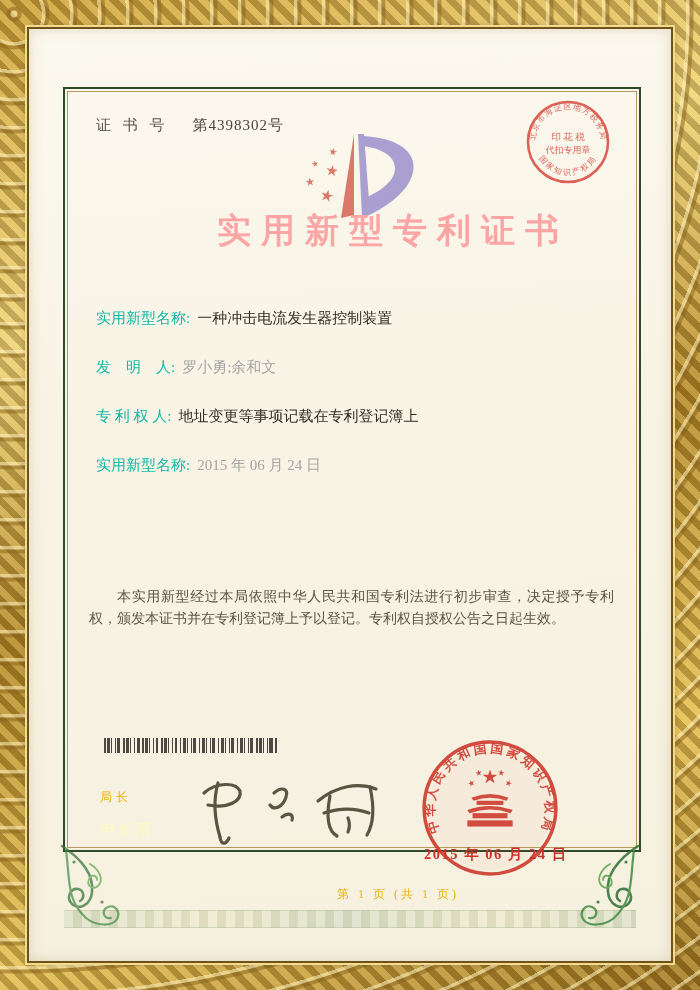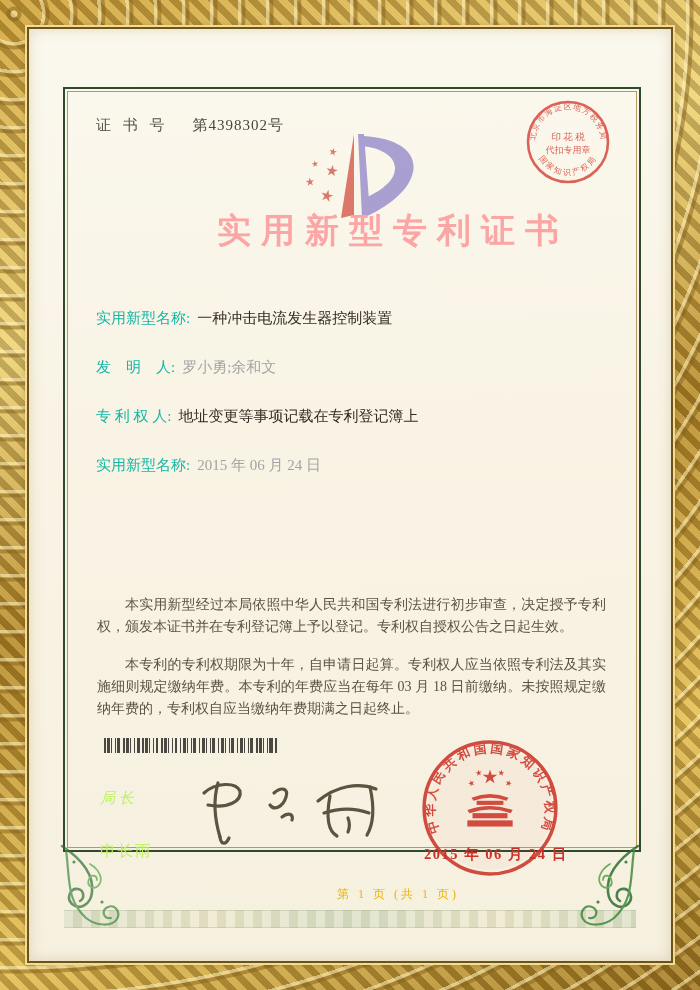--- a/index.html
+++ b/index.html
@@ -40,32 +40,32 @@
   
   .fields{left:96px;top:308px;width:500px;font-size:15px;line-height:21px;color:#473f35;}
   .field-row{display:flex;margin-bottom:28px;white-space:nowrap;}
   .field-row .lbl{color:#14b8a6;}
   .field-row .val{margin-left:7px;color:#a3a3a3;}
   .field-row .val.strong{font-weight:400;color:#322a23;}
   .field-row .val.num{letter-spacing:1px;color:#4c443a;}
   
   .paras{left:81px;top:578px;width:541px;font-size:14px;line-height:22px;color:#5c5243;
     text-align:justify;}
-  .paras p{margin:16px;text-indent:2em;}
+  .paras p{margin:8px;text-indent:2em;}
   
   .barcode{left:104px;top:738px;width:174px;height:15px;opacity:.82;
     background:repeating-linear-gradient(90deg,
       #262220 0 1.5px, transparent 1.5px 3px,
       #262220 3px 5.5px, transparent 5.5px 7px,
       #262220 7px 8px, transparent 8px 11px,
       #262220 11px 12px, transparent 12px 13.5px,
       #262220 13.5px 16.5px, transparent 16.5px 19px);}
   
-  .signer-title{left:100px;top:789px;font-size:15px;color:#bef264;letter-spacing:4px;font-style:italic;}
-  .signer-name{left:100px;top:820px;font-size:15.5px;color:#bef264;letter-spacing:2px;margin-top:21px;}
+  .signer-title{left:100px;top:789px;font-size:12px;color:#eab308;letter-spacing:4px;}
+  .signer-name{left:100px;top:820px;font-size:15.5px;color:#fef9c3;letter-spacing:2px;}
   .signature{left:190px;top:765px;}
   
   .seal{left:420px;top:738px;}
   .seal-date{left:424px;top:845px;font-size:14.5px;font-weight:700;color:#c8322a;letter-spacing:1.5px;}
   
   .footer{left:0;top:886px;width:100%;text-align:center;font-size:12px;color:#eab308;letter-spacing:3px;padding-left:48px;}
   .band{left:64px;top:910px;width:572px;height:16px;opacity:.55;
     border-top:1px solid rgba(100,130,80,.4);border-bottom:1px solid rgba(100,130,80,.4);
     background:
       repeating-linear-gradient(90deg, rgba(255,255,255,.25) 0 9px, rgba(90,120,70,.18) 9px 18px),
@@ -135,21 +135,20 @@
     <span class="val strong">地址变更等事项记载在专利登记簿上</span>
   </div>
   <div class="field-row">
     <span class="lbl">实用新型名称:</span>
     <span class="val">2015 年 06 月 24 日</span>
   </div>
 </div>
 
 <div class="paras abs">
   <p>本实用新型经过本局依照中华人民共和国专利法进行初步审查，决定授予专利权，颁发本证书并在专利登记簿上予以登记。专利权自授权公告之日起生效。</p>
-  <p>本专利的专利权期限为十年，自申请日起算。专利权人应当依照专利法及其实施细则规定缴纳年费。本专利的年费应当在每年 03 月 18 日前缴纳。未按照规定缴纳年费的，专利权自应当缴纳年费期满之日起终止。</p>
 </div>
 
 <div class="barcode abs"></div>
 
 <div class="signer-title abs">局长</div>
 <div class="signer-name abs">申长雨</div>
 
 <svg class="signature abs" width="210" height="85" viewBox="0 0 210 85">
   <g fill="none" stroke="#4a442f" stroke-width="3.2" stroke-linecap="round" opacity="0.9">
     <path d="M28,18 C24,32 24,52 30,72"></path>

